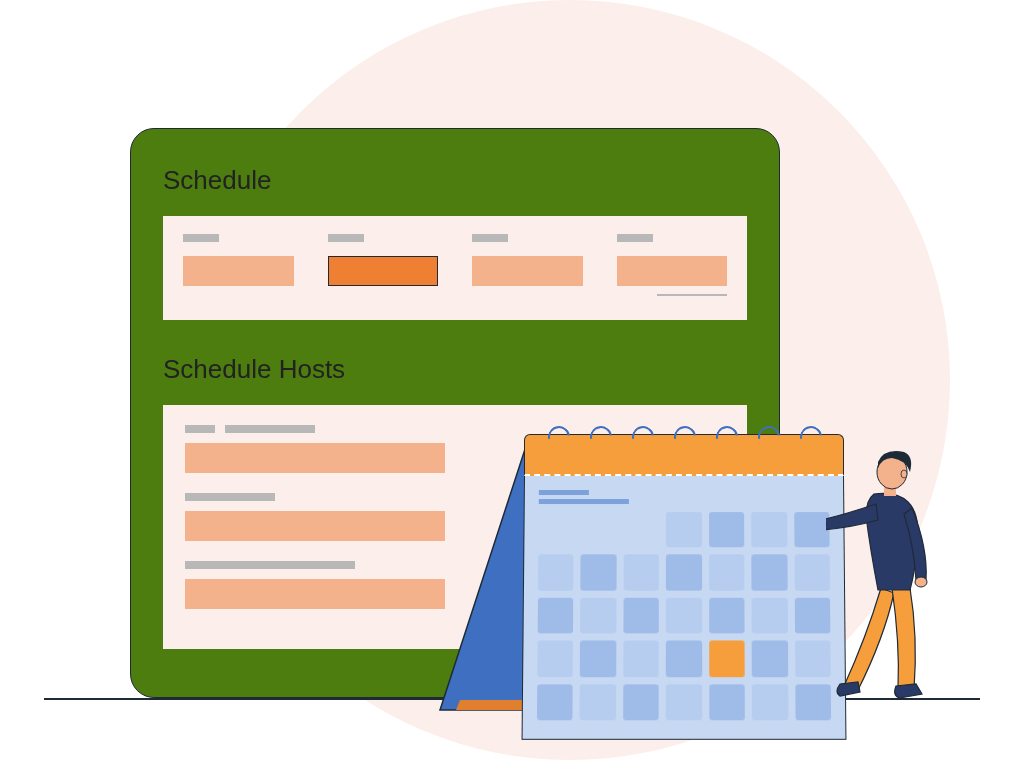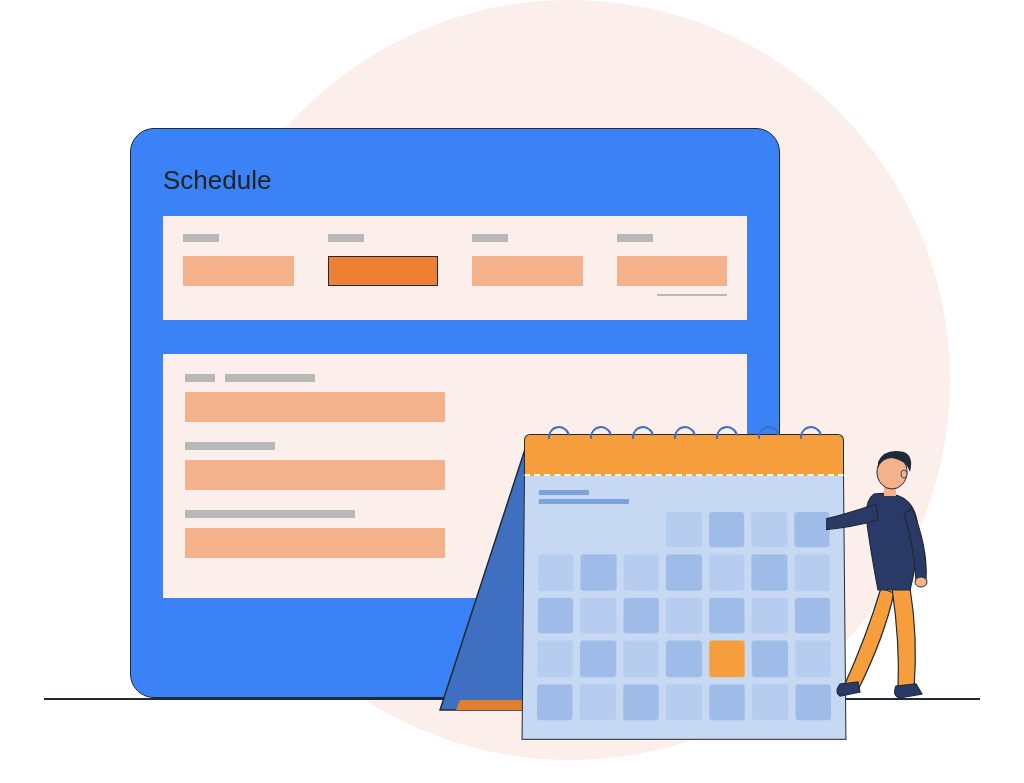--- a/index.html
+++ b/index.html
@@ -20,21 +20,21 @@
     top: 0px;
     left: 190px;
     z-index: 0;
   }
   .card {
     position: absolute;
     top: 128px;
     left: 130px;
     width: 650px;
     height: 570px;
-    background: #3b82f6;
+    background: #4d7c0f;
     border: 1.5px solid #1f2a37;
     border-radius: 24px;
     padding: 36px 32px;
     z-index: 1;
   }
   .section-title {
     font-size: 26px;
     font-weight: 400;
     color: #222;
     margin-bottom: 20px;
@@ -229,20 +229,21 @@
         <div class="sch-block"></div>
       </div>
       <div class="schedule-col">
         <div class="sch-label"></div>
         <div class="sch-block"></div>
         <div class="sch-underline"></div>
       </div>
     </div>
   </div>
 
+  <div class="section-title">Schedule Hosts</div>
 
   <div class="hosts-panel">
     <div class="host-item">
       <div class="host-labels">
         <div class="host-label-short"></div>
         <div class="host-label-long"></div>
       </div>
       <div class="host-block"></div>
     </div>
     <div class="host-item">

